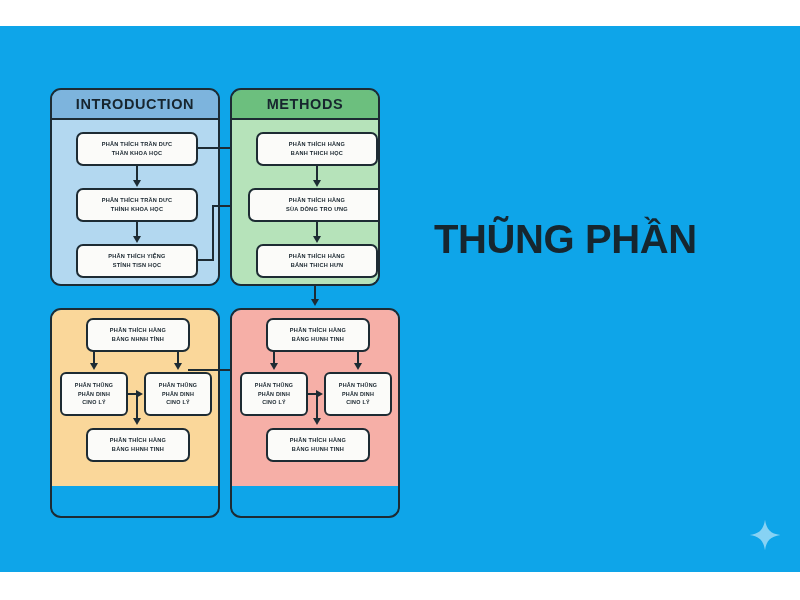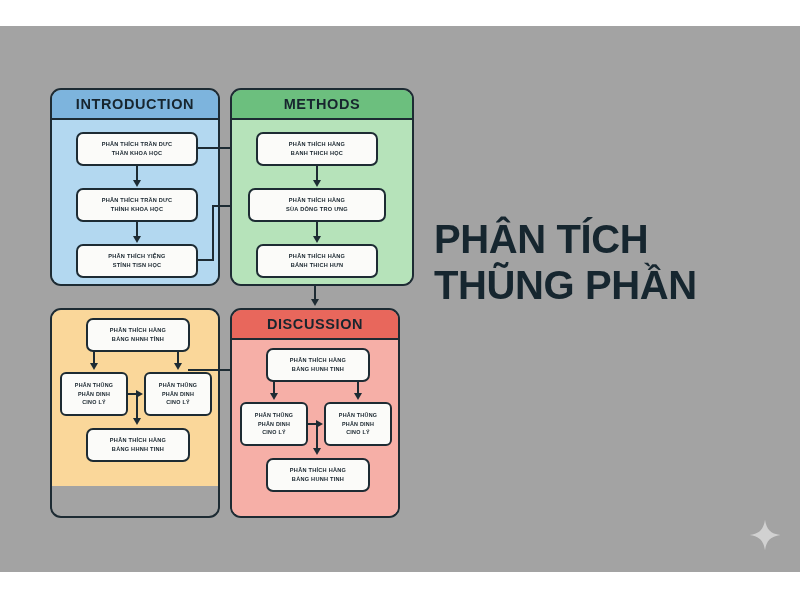--- a/index.html
+++ b/index.html
@@ -5,21 +5,21 @@
   html, body { margin:0; padding:0; }
   body {
     width:800px; height:600px;
     background:#ffffff;
     font-family:"Liberation Sans", sans-serif;
     overflow:hidden;
   }
   #stage {
     position:relative;
     width:800px; height:600px;
-    background:#a3a3a3;
+    background:#0ea5e9;
     overflow:hidden;
   }
   .top-white {
     position:absolute; left:0; top:0; width:800px; height:26px;
     background:#ffffff;
   }
   .bottom-white {
     position:absolute; left:0; bottom:0; width:800px; height:28px;
     background:#ffffff;
   }
@@ -38,21 +38,21 @@
     font-weight:bold;
     font-size:14.5px;
     letter-spacing:0.6px;
     color:#17252e;
     border-bottom:2.2px solid #1d2b33;
     box-sizing:border-box;
   }
   .panel-body { position:relative; width:100%; }
 
   .p-intro  { left:50px;  top:88px;  width:170px; height:198px; }
-  .p-meth   { left:230px; top:88px;  width:184px; height:198px; }
+  .p-meth   { left:230px; top:88px;  width:150px; height:198px; }
   .p-res    { left:50px;  top:308px; width:170px; height:210px; }
   .p-disc   { left:230px; top:308px; width:170px; height:210px; }
 
   .p-intro .panel-head { background:#7db4dd; }
   .p-intro .panel-body { background:#b3d8f0; height:164px; }
   .p-meth  .panel-head { background:#6cbf7e; }
   .p-meth  .panel-body { background:#b6e3ba; height:164px; }
   .p-res   .panel-head { background:#f5aa3f; }
   .p-res   .panel-body { background:#fad79a; height:176px; }
   .p-disc  .panel-head { background:#e8675c; }
@@ -231,21 +231,20 @@
         <span>PHÂN THÍCH HÀNG</span>
         <span>BẢNG HHNH TINH</span>
       </div>
     </div>
   </div>
 
   <div class="ln hl" style="left:188px; top:369px; width:58px;"></div>
   <div class="arrow-r" style="left:244px; top:365.5px;"></div>
 
   <div class="panel p-disc">
-    <div class="panel-head">DISCUSSION</div>
     <div class="panel-body">
 
       <div class="node n-top" style="top:8px;">
         <span>PHÂN THÍCH HÀNG</span>
         <span>BẢNG HUNH TINH</span>
       </div>
 
       <div class="ln vl" style="left:41px; top:42px; height:12px;"></div>
       <div class="arrow-d" style="left:37.5px; top:53px;"></div>
 
@@ -271,21 +270,20 @@
       <div class="arrow-d" style="left:80.5px; top:108px;"></div>
 
       <div class="node n-bot" style="top:118px;">
         <span>PHÂN THÍCH HÀNG</span>
         <span>BẢNG HUNH TINH</span>
       </div>
     </div>
   </div>
 
   <div class="headline">
-    <div>PHÂN TÍCH</div>
     <div>THŨNG PHẦN</div>
   </div>
 
   <svg class="sparkle" viewBox="0 0 40 40">
     <path d="M20 2 C21.8 13.6 26.4 18.2 38 20 C26.4 21.8 21.8 26.4 20 38 C18.2 26.4 13.6 21.8 2 20 C13.6 18.2 18.2 13.6 20 2 Z" fill="#ffffff"></path>
   </svg>
 
 </div>
 
 </body></html>

